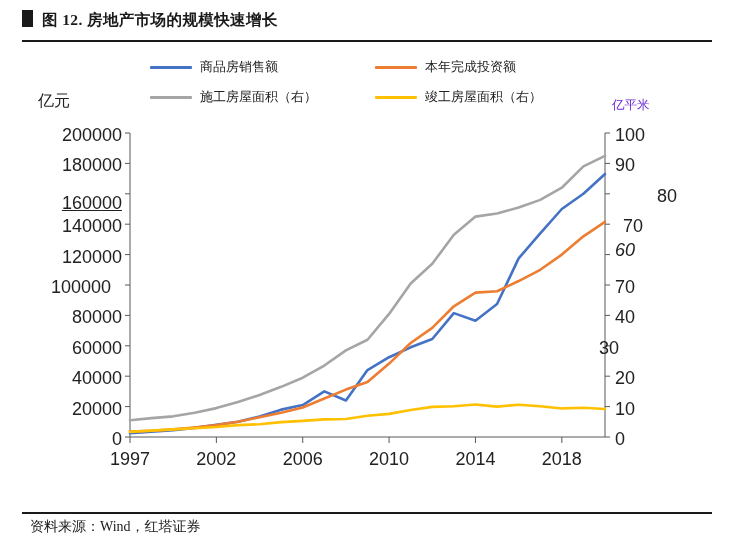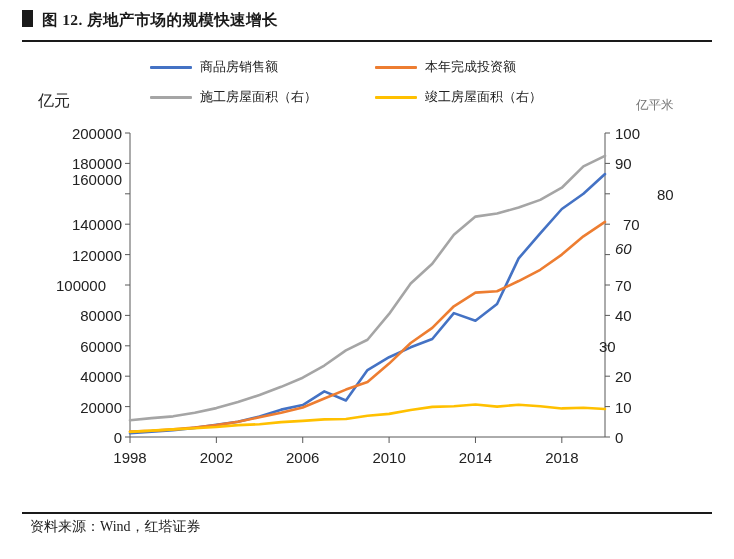--- a/index.html
+++ b/index.html
@@ -103,37 +103,37 @@
   
   .unit-left {
     position: absolute;
     left: 38px;
     top: 91px;
     font-size: 16px;
     color: #222;
   }
   .unit-right {
     position: absolute;
-    left: 636px;
+    left: 612px;
     top: 97px;
     font-size: 12.5px;
-    color: #737373;
+    color: #6d28d9;
   }
 
   
   .plot-wrap {
     position: absolute;
     left: 0;
     top: 0;
     width: 734px;
     height: 559px;
   }
   .tick-label {
     position: absolute;
-    font-size: 15px;
+    font-size: 18px;
     color: #222;
     white-space: nowrap;
   }
   .y-left-label { text-align: right; }
   .y-right-label { text-align: left; }
   .x-label { text-align: center; }
   svg { display: block; }
 </style>
 </head>
 <body>
@@ -208,35 +208,35 @@
       </svg>
     <div id="tick-layer">
         <div class="tick-label y-left-label" style="left: 40px; width: 82px; top: 429px;">0</div>
         <div class="tick-label y-left-label" style="left: 40px; width: 82px; top: 398.6px;">20000</div>
         <div class="tick-label y-left-label" style="left: 40px; width: 82px; top: 368.2px;">40000</div>
         <div class="tick-label y-left-label" style="left: 40px; width: 82px; top: 337.8px;">60000</div>
         <div class="tick-label y-left-label" style="left: 40px; width: 82px; top: 307.4px;">80000</div>
         <div class="tick-label y-left-label" style="left: 40px; width: 82px; top: 277px; text-align: center;">100000</div>
         <div class="tick-label y-left-label" style="left: 40px; width: 82px; top: 246.6px;">120000</div>
         <div class="tick-label y-left-label" style="left: 40px; width: 82px; top: 216.2px;">140000</div>
-        <div class="tick-label y-left-label" style="left: 40px; width: 82px; top: 171px;">160000</div>
+        <div class="tick-label y-left-label" style="left: 40px; width: 82px; top: 193px; text-decoration: underline;">160000</div>
         <div class="tick-label y-left-label" style="left: 40px; width: 82px; top: 155.4px;">180000</div>
         <div class="tick-label y-left-label" style="left: 40px; width: 82px; top: 125px;">200000</div>
         <div class="tick-label y-right-label" style="left: 615px; top: 429px;">0</div>
         <div class="tick-label y-right-label" style="left: 615px; top: 398.6px;">10</div>
         <div class="tick-label y-right-label" style="left: 615px; top: 368.2px;">20</div>
         <div class="tick-label y-right-label" style="left: 599px; top: 337.8px;">30</div>
         <div class="tick-label y-right-label" style="left: 615px; top: 307.4px;">40</div>
         <div class="tick-label y-right-label" style="left: 615px; top: 277px;">70</div>
         <div class="tick-label y-right-label" style="left: 615px; top: 240px; font-style: italic;">60</div>
         <div class="tick-label y-right-label" style="left: 615px; top: 216.2px; margin-left: 8px;">70</div>
         <div class="tick-label y-right-label" style="left: 615px; top: 185.8px; margin-left: 42px;">80</div>
         <div class="tick-label y-right-label" style="left: 615px; top: 155.4px;">90</div>
         <div class="tick-label y-right-label" style="left: 615px; top: 125px;">100</div>
-        <div class="tick-label x-label" style="left: 100px; width: 60px; top: 449px;">1998</div>
+        <div class="tick-label x-label" style="left: 100px; width: 60px; top: 449px;">1997</div>
         <div class="tick-label x-label" style="left: 186.364px; width: 60px; top: 449px;">2002</div>
         <div class="tick-label x-label" style="left: 272.727px; width: 60px; top: 449px;">2006</div>
         <div class="tick-label x-label" style="left: 359.091px; width: 60px; top: 449px;">2010</div>
         <div class="tick-label x-label" style="left: 445.455px; width: 60px; top: 449px;">2014</div>
         <div class="tick-label x-label" style="left: 531.818px; width: 60px; top: 449px;">2018</div>
       </div>
   </div>
 
   <div class="footer-rule"></div>
   <div class="footer-text">资料来源：Wind，红塔证券</div>

